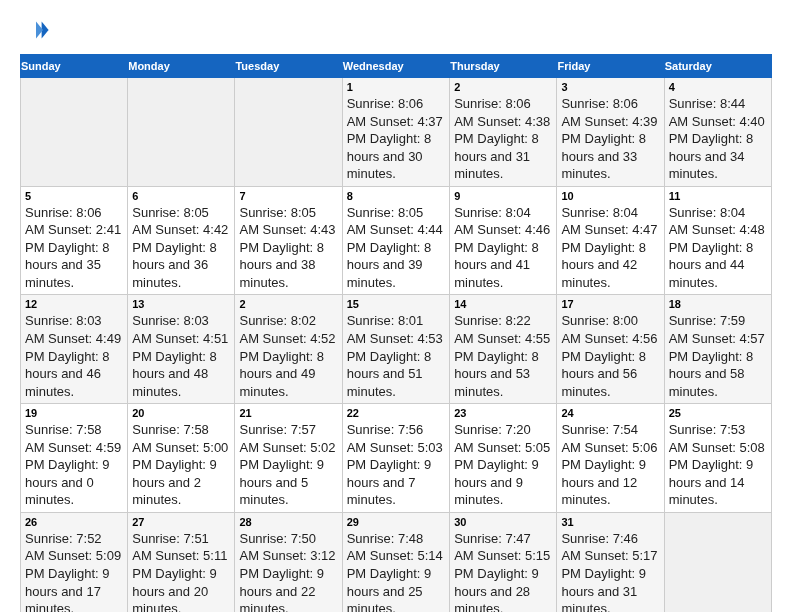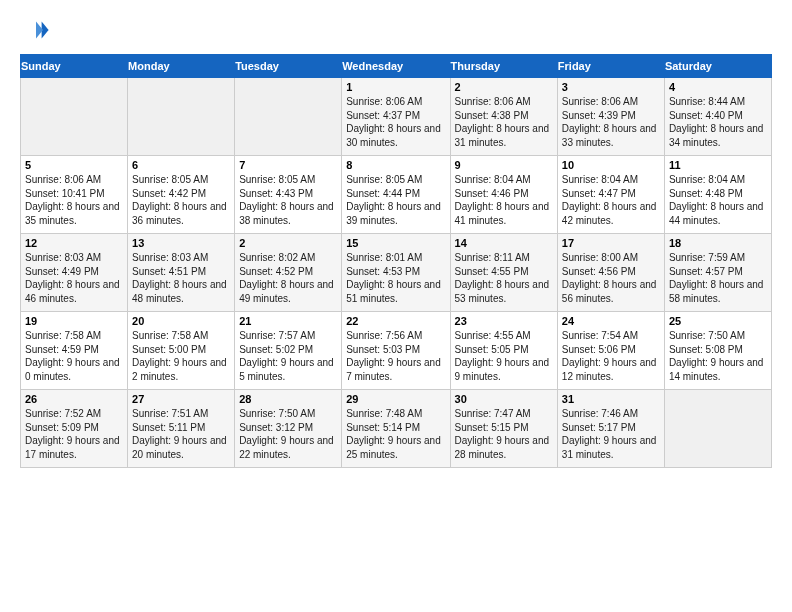--- a/index.html
+++ b/index.html
@@ -80,21 +80,21 @@
     .calendar tr:nth-child(even) td {
       background: #fff;
     }
     .day-num {
       font-weight: bold;
       font-size: 11px;
       margin-bottom: 2px;
       display: block;
     }
     .day-info {
-      font-size: 10px;
+      font-size: 13px;
       line-height: 1.35;
       color: #222;
     }
     .empty-cell {
       background: #f0f0f0 !important;
     }
   </style>
 </head>
 <body>
 
@@ -159,21 +159,21 @@
             <div class="day-info">Sunrise: 8:44 AM
 Sunset: 4:40 PM
 Daylight: 8 hours
 and 34 minutes.</div>
           </td>
         </tr>
         <tr>
           <td>
             <span class="day-num">5</span>
             <div class="day-info">Sunrise: 8:06 AM
-Sunset: 10:41 PM
+Sunset: 2:41 PM
 Daylight: 8 hours
 and 35 minutes.</div>
           </td>
           <td>
             <span class="day-num">6</span>
             <div class="day-info">Sunrise: 8:05 AM
 Sunset: 4:42 PM
 Daylight: 8 hours
 and 36 minutes.</div>
           </td>
@@ -237,21 +237,21 @@
           </td>
           <td>
             <span class="day-num">15</span>
             <div class="day-info">Sunrise: 8:01 AM
 Sunset: 4:53 PM
 Daylight: 8 hours
 and 51 minutes.</div>
           </td>
           <td>
             <span class="day-num">14</span>
-            <div class="day-info">Sunrise: 8:11 AM
+            <div class="day-info">Sunrise: 8:22 AM
 Sunset: 4:55 PM
 Daylight: 8 hours
 and 53 minutes.</div>
           </td>
           <td>
             <span class="day-num">17</span>
             <div class="day-info">Sunrise: 8:00 AM
 Sunset: 4:56 PM
 Daylight: 8 hours
 and 56 minutes.</div>
@@ -288,35 +288,35 @@
           </td>
           <td>
             <span class="day-num">22</span>
             <div class="day-info">Sunrise: 7:56 AM
 Sunset: 5:03 PM
 Daylight: 9 hours
 and 7 minutes.</div>
           </td>
           <td>
             <span class="day-num">23</span>
-            <div class="day-info">Sunrise: 4:55 AM
+            <div class="day-info">Sunrise: 7:20 AM
 Sunset: 5:05 PM
 Daylight: 9 hours
 and 9 minutes.</div>
           </td>
           <td>
             <span class="day-num">24</span>
             <div class="day-info">Sunrise: 7:54 AM
 Sunset: 5:06 PM
 Daylight: 9 hours
 and 12 minutes.</div>
           </td>
           <td>
             <span class="day-num">25</span>
-            <div class="day-info">Sunrise: 7:50 AM
+            <div class="day-info">Sunrise: 7:53 AM
 Sunset: 5:08 PM
 Daylight: 9 hours
 and 14 minutes.</div>
           </td>
         </tr>
         <tr>
           <td>
             <span class="day-num">26</span>
             <div class="day-info">Sunrise: 7:52 AM
 Sunset: 5:09 PM

